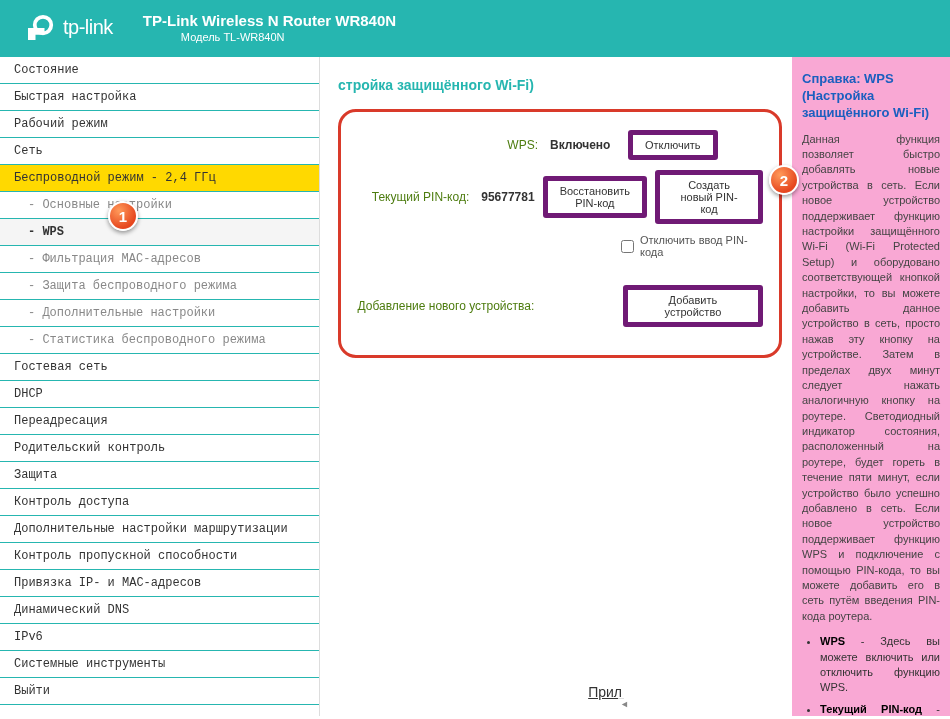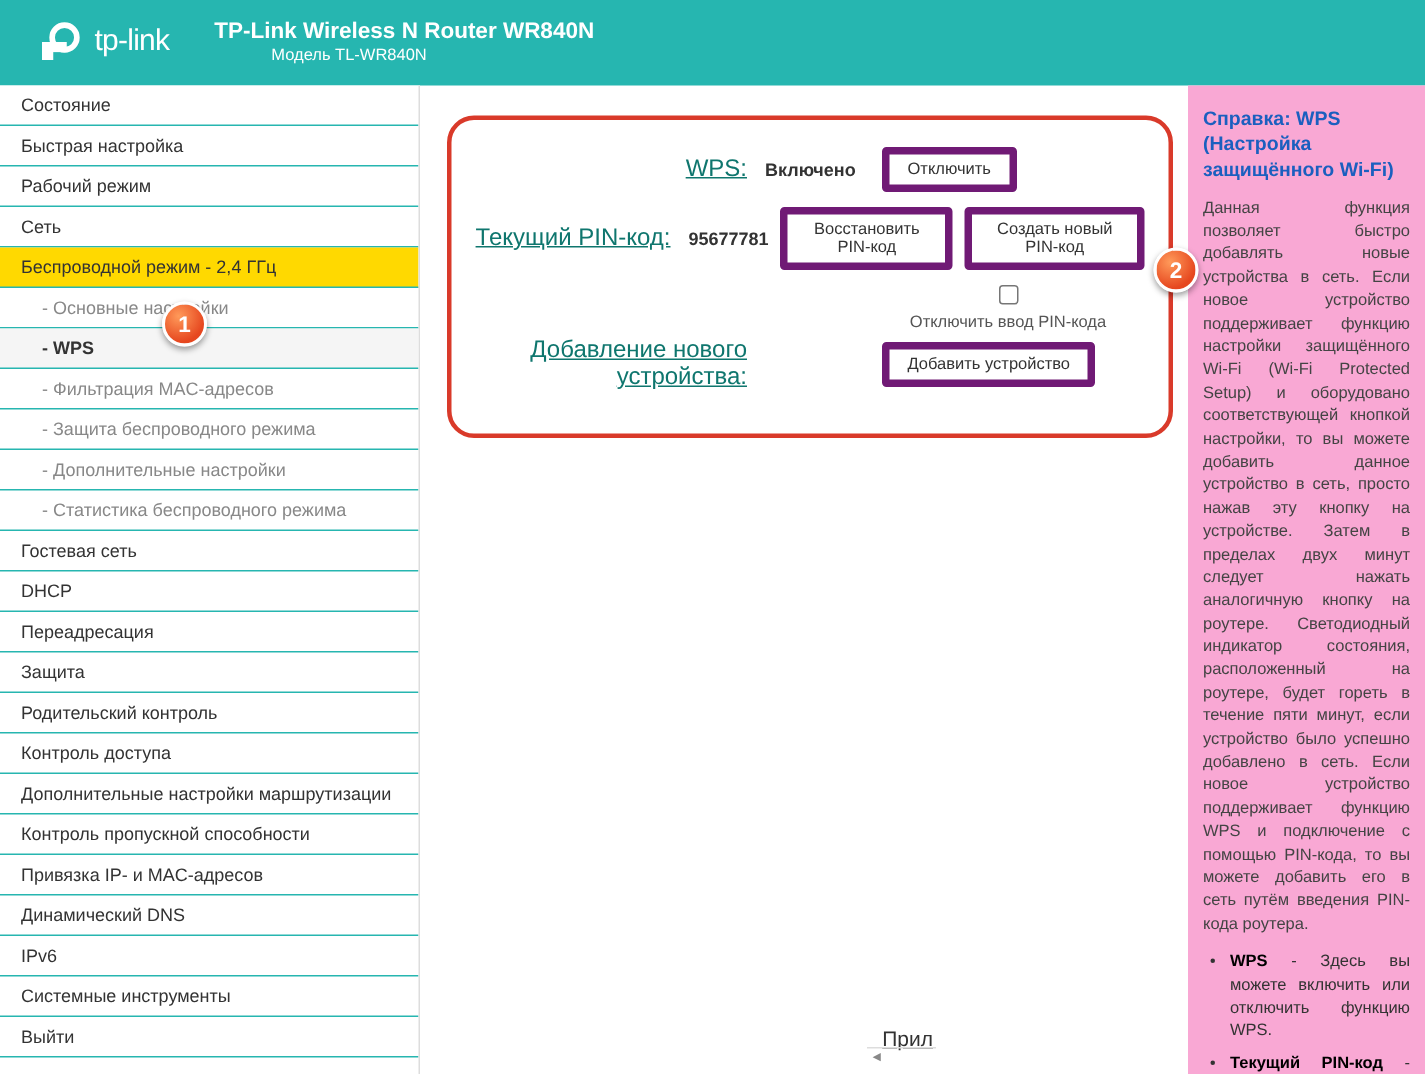--- a/index.html
+++ b/index.html
@@ -8,35 +8,35 @@
   .header { background: #26b6b0; color: #fff; padding: 12px 25px 14px; display: flex; align-items: center; gap: 30px; }
   .logo { display: flex; align-items: center; gap: 8px; }
   .logo-icon { width: 30px; height: 30px; }
   .logo-text { font-size: 20px; font-weight: normal; letter-spacing: -0.5px; }
   .header-titles { }
   .header-title { font-size: 15px; font-weight: bold; }
   .header-subtitle { font-size: 11px; margin-top: 2px; padding-left: 38px; }
   
   .layout { display: flex; height: calc(719px - 60px); }
   
-  .sidebar { width: 280px; background: #fff; border-right: 1px solid #ddd; overflow-y: auto; }
+  .sidebar { width: 320px; background: #fff; border-right: 1px solid #ddd; overflow-y: auto; font-family: Liberation Mono, monospace; }
   .sidebar-item { padding: 6px 14px; border-bottom: 1px solid #26b6b0; cursor: pointer; color: #333; font-size: 12px; }
   .sidebar-item.sub { padding-left: 28px; color: #888; }
   .sidebar-item.sub.selected { color: #333; font-weight: bold; background: #f5f5f5; }
   .sidebar-item.highlighted { background: #ffd900; }
   
   .main { flex: 1; position: relative; padding: 20px 10px 10px 18px; overflow: hidden; }
   .main-heading-frag { color: #26b6b0; font-size: 14px; font-weight: bold; margin-bottom: 16px; }
   
   .form-box { border: 3px solid #d93a2a; border-radius: 18px; padding: 18px 16px 18px 16px; position: relative; }
   .form-row { display: flex; align-items: center; margin-bottom: 10px; gap: 8px; }
-  .form-label { width: 185px; text-align: right; color: #0f766e; font-size: 16px; padding-right: 4px; text-decoration: underline; }
+  .form-label { width: 185px; text-align: right; color: #4d7c0f; font-size: 12px; padding-right: 4px; }
   .form-value { width: 70px; text-align: left; color: #333; font-size: 12px; font-weight: bold; }
   .btn { background: #fff; border: 5px solid #701a75; border-radius: 3px; padding: 4px 12px; font-size: 11px; cursor: pointer; color: #333; }
-  .checkbox-row { display: flex; align-items: center; gap: 6px; margin-left: 264px; margin-bottom: 4px; color: #555; font-size: 11px; flex-direction: column; }
+  .checkbox-row { display: flex; align-items: center; gap: 6px; margin-left: 264px; margin-bottom: 27px; color: #555; font-size: 11px; }
   .checkbox-row input { margin: 0; }
   
   .help { width: 158px; background: #f9a8d4; padding: 14px 10px 10px 10px; border-left: none; overflow: hidden; font-size: 11px; color: #333; }
   .help-title { color: #1b5fbf; font-weight: bold; font-size: 13px; margin-bottom: 10px; line-height: 1.3; }
   .help-body { text-align: justify; line-height: 1.4; color: #444; }
   .help-list { margin-top: 10px; padding-left: 18px; }
   .help-list li { margin-bottom: 6px; text-align: justify; line-height: 1.4; }
   .help-list b { color: #000; }
   
   .badge { position: absolute; width: 30px; height: 30px; border-radius: 50%; background: radial-gradient(circle at 35% 30%, #ff9a5a, #e6471f 70%); color: #fff; font-weight: bold; font-size: 15px; display: flex; align-items: center; justify-content: center; border: 2px solid #fff; box-shadow: 0 2px 4px rgba(0,0,0,0.4); z-index: 50; }
@@ -74,33 +74,34 @@
       <div class="sidebar-item highlighted">Беспроводной режим - 2,4 ГГц</div>
       <div class="sidebar-item sub">- Основные настройки</div>
       <div class="sidebar-item sub selected">- WPS</div>
       <div class="sidebar-item sub">- Фильтрация MAC-адресов</div>
       <div class="sidebar-item sub">- Защита беспроводного режима</div>
       <div class="sidebar-item sub">- Дополнительные настройки</div>
       <div class="sidebar-item sub">- Статистика беспроводного режима</div>
       <div class="sidebar-item">Гостевая сеть</div>
       <div class="sidebar-item">DHCP</div>
       <div class="sidebar-item">Переадресация</div>
+      <div class="sidebar-item">Родительский контроль</div>
       <div class="sidebar-item">Защита</div>
-      <div class="sidebar-item">Родительский контроль</div>
       <div class="sidebar-item">Контроль доступа</div>
       <div class="sidebar-item">Дополнительные настройки маршрутизации</div>
       <div class="sidebar-item">Контроль пропускной способности</div>
       <div class="sidebar-item">Привязка IP- и MAC-адресов</div>
       <div class="sidebar-item">Динамический DNS</div>
       <div class="sidebar-item">IPv6</div>
       <div class="sidebar-item">Системные инструменты</div>
       <div class="sidebar-item">Выйти</div>
     </div>
 
   <div class="main">
+    <div class="main-heading-frag">стройка защищённого Wi-Fi)</div>
 
     <div class="form-box">
       <div class="form-row">
         <div class="form-label">WPS:</div>
         <div class="form-value">Включено</div>
         <button class="btn">Отключить</button>
       </div>
       <div class="form-row">
         <div class="form-label">Текущий PIN-код:</div>
         <div class="form-value">95677781</div>

